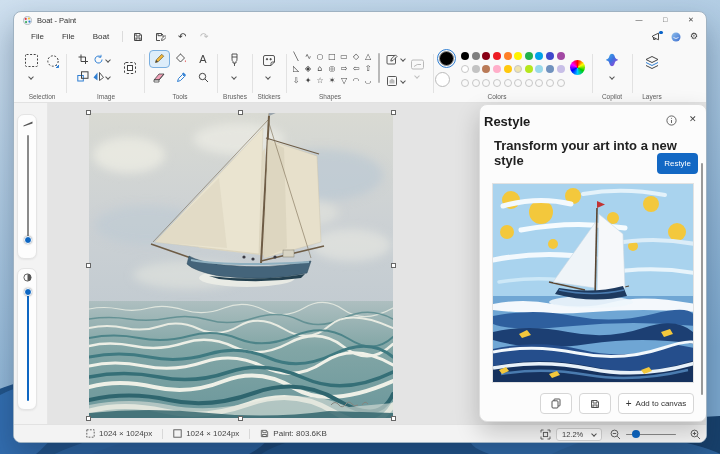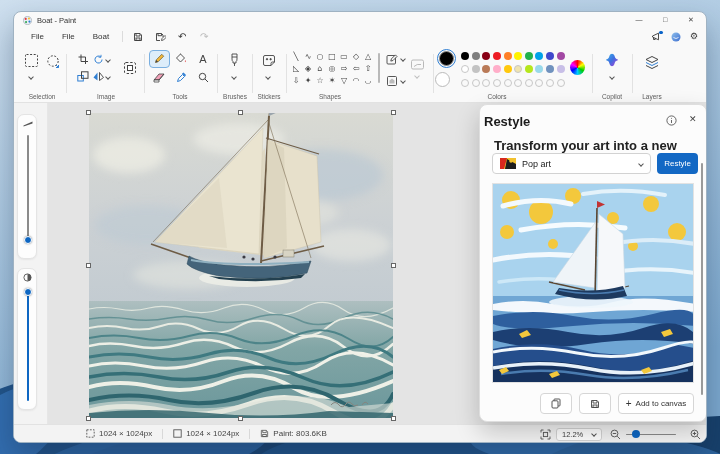--- a/index.html
+++ b/index.html
@@ -539,32 +539,20 @@
       <span class="iconbtn" style="position:absolute; left:186px; top:10px;">
         <svg width="11" height="11" viewBox="0 0 11 11" fill="none" stroke="#555" stroke-width="0.9">
           <circle cx="5.5" cy="5.5" r="4.6"></circle>
             <line x1="5.5" y1="5" x2="5.5" y2="8"></line>
             <circle cx="5.5" cy="3.2" r="0.5" fill="#555" stroke="none"></circle>
           </svg>
       </span>
       <span class="iconbtn" style="position:absolute; left:209px; top:9px; font-size:9px; color:#444;">✕</span>
       <div class="panel-sub">Transform your art into a new style</div>
 
-      <div class="style-dd">
-        <span class="ic">
-          <svg width="16" height="11" viewBox="0 0 16 11">
-            <rect width="16" height="11" fill="#f2c12e"></rect>
-            <path d="M0,0 h7 L4,11 H0 Z" fill="#d8281e"></path>
-            <path d="M7,1 L16,6 V11 H5 Z" fill="#1d1d1d"></path>
-            <circle cx="11" cy="3" r="1.8" fill="#f2c12e"></circle>
-          </svg>
-        </span>
-        <span class="dd-label">Pop art</span>
-        <span class="chev"></span>
-      </div>
       <div class="gen-btn" style="background: rgb(19, 104, 196);">Restyle</div>
 
       <div class="preview">
         <svg width="202" height="200" viewBox="0 0 202 200">
           <rect width="202" height="118" fill="#a9d3ee"></rect>
           <g fill="#f3c83c">
             <circle cx="18" cy="16" r="9"></circle>
               <circle cx="48" cy="28" r="12"></circle>
               <circle cx="14" cy="48" r="7"></circle>
             <circle cx="80" cy="12" r="8"></circle>

